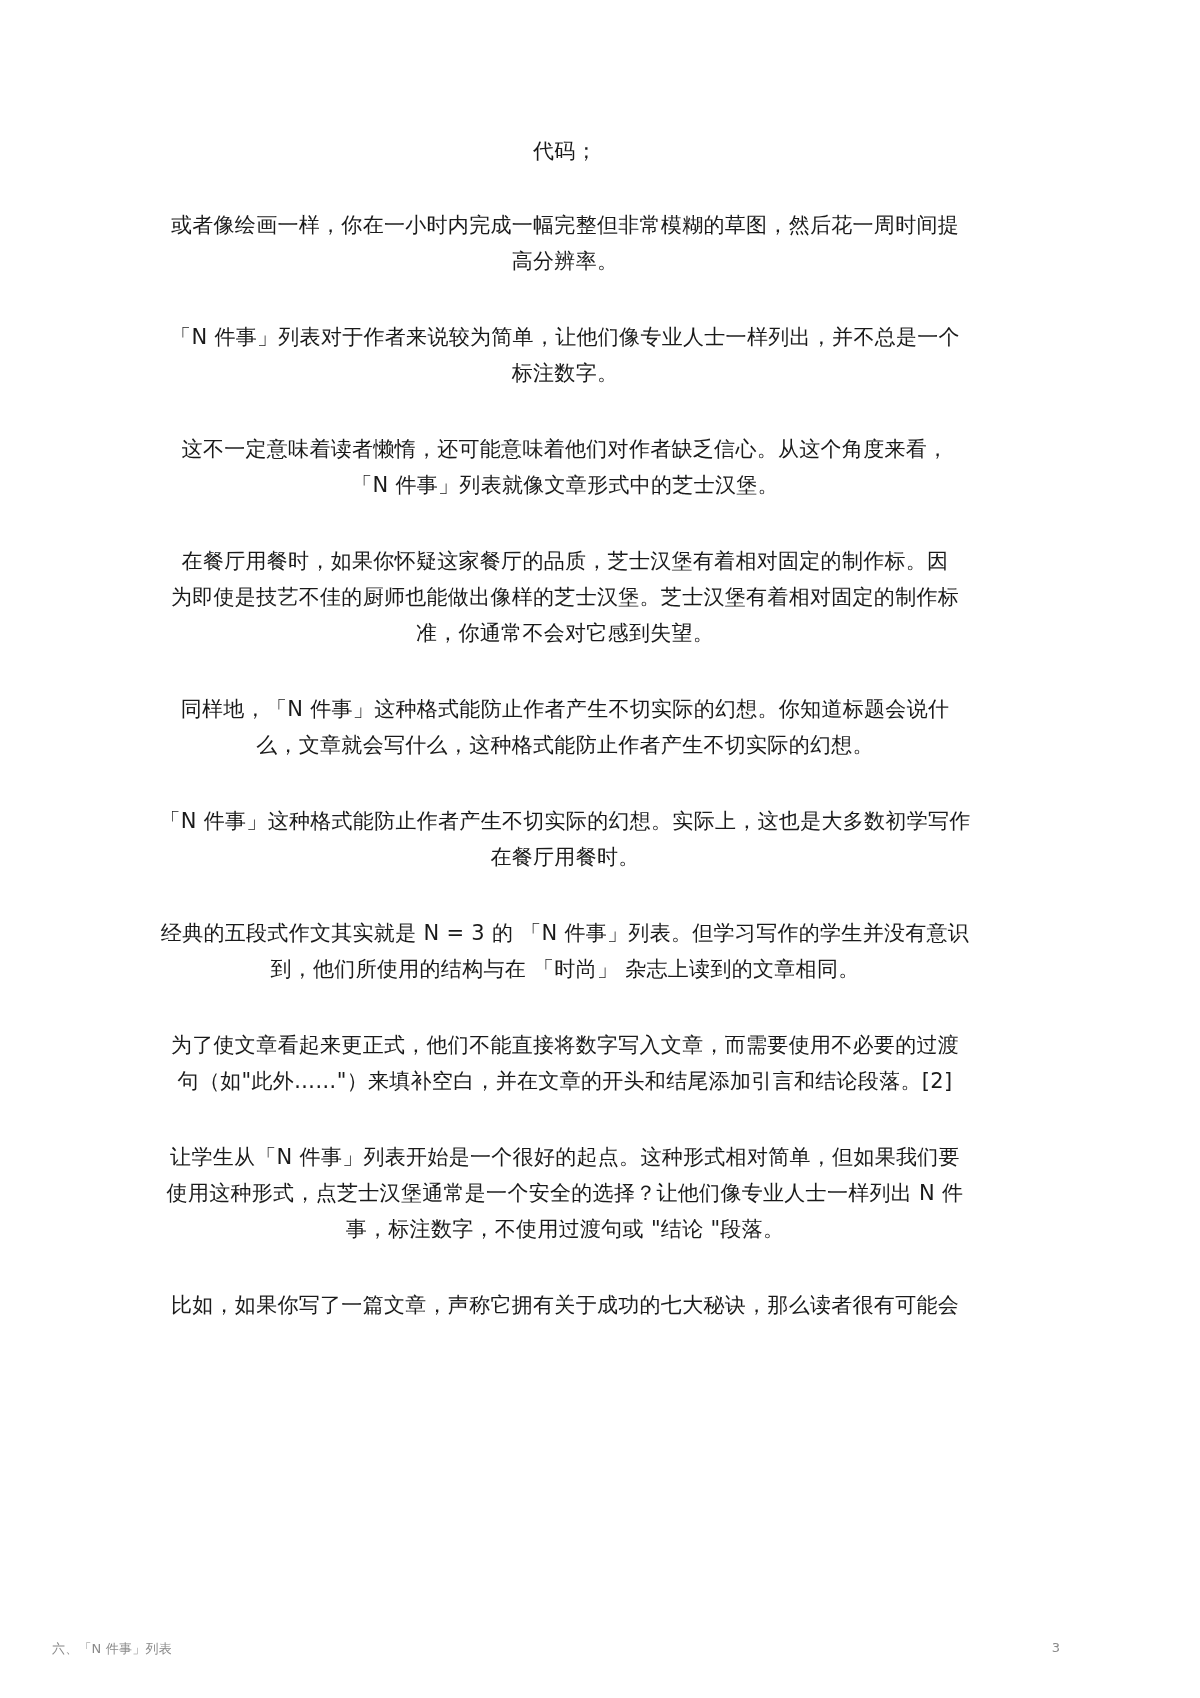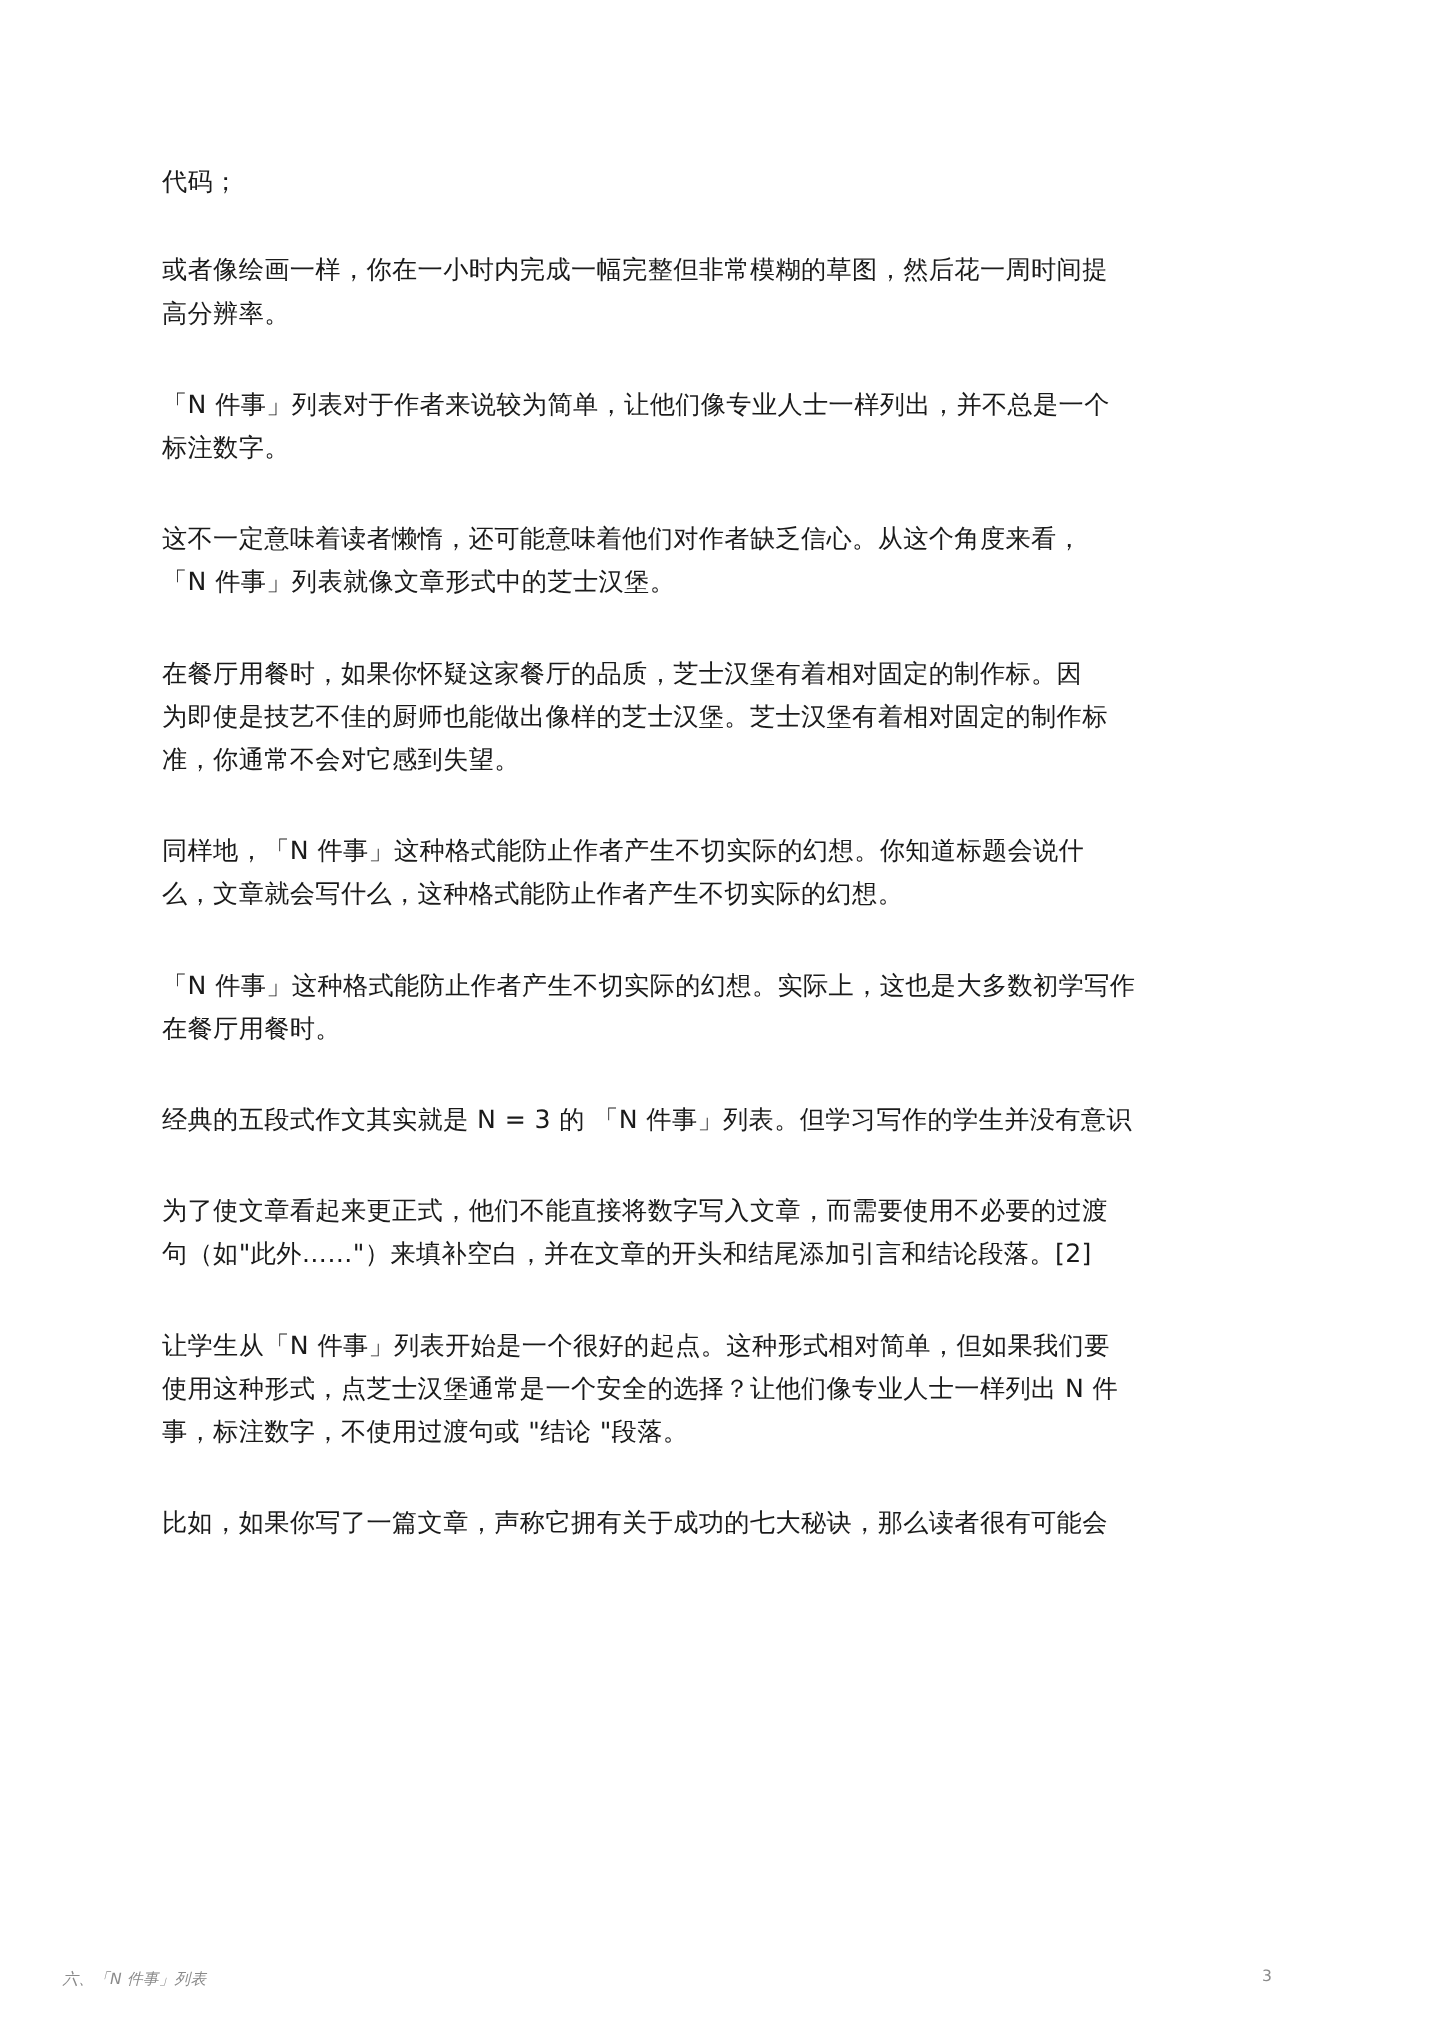--- a/index.html
+++ b/index.html
@@ -27,33 +27,33 @@
       left: 135px;
       top: 133px;
       width: 860px;
     }
     .para {
       margin: 0 0 40px 0;
       font-size: 21px;
       line-height: 36px;
       letter-spacing: 0.3px;
       white-space: nowrap;
+      text-align: center;
     }
     .para .line {
       display: block;
     }
     .para.first { margin-bottom: 38px; }
     .footer-left {
       position: absolute;
       left: 52px;
       top: 1640px;
       font-size: 13px;
       color: #8a8a8a;
       letter-spacing: 0.2px;
-      font-style: italic;
     }
     .footer-right {
       position: absolute;
       right: 140px;
       top: 1640px;
       font-size: 13px;
       color: #8a8a8a;
     }
   </style>
 </head>
@@ -84,20 +84,21 @@
     <p class="para">
       <span class="line">同样地，「N 件事」这种格式能防止作者产生不切实际的幻想。你知道标题会说什</span>
       <span class="line">么，文章就会写什么，这种格式能防止作者产生不切实际的幻想。</span>
     </p>
     <p class="para">
       <span class="line">「N 件事」这种格式能防止作者产生不切实际的幻想。实际上，这也是大多数初学写作</span>
       <span class="line">在餐厅用餐时。</span>
     </p>
     <p class="para">
       <span class="line">经典的五段式作文其实就是 N = 3 的 「N 件事」列表。但学习写作的学生并没有意识</span>
+      <span class="line">到，他们所使用的结构与在 「时尚」 杂志上读到的文章相同。</span>
     </p>
     <p class="para">
       <span class="line">为了使文章看起来更正式，他们不能直接将数字写入文章，而需要使用不必要的过渡</span>
       <span class="line">句（如"此外……"）来填补空白，并在文章的开头和结尾添加引言和结论段落。[2]</span>
     </p>
     <p class="para">
       <span class="line">让学生从「N 件事」列表开始是一个很好的起点。这种形式相对简单，但如果我们要</span>
       <span class="line">使用这种形式，点芝士汉堡通常是一个安全的选择？让他们像专业人士一样列出 N 件</span>
       <span class="line">事，标注数字，不使用过渡句或 "结论 "段落。</span>
     </p>

